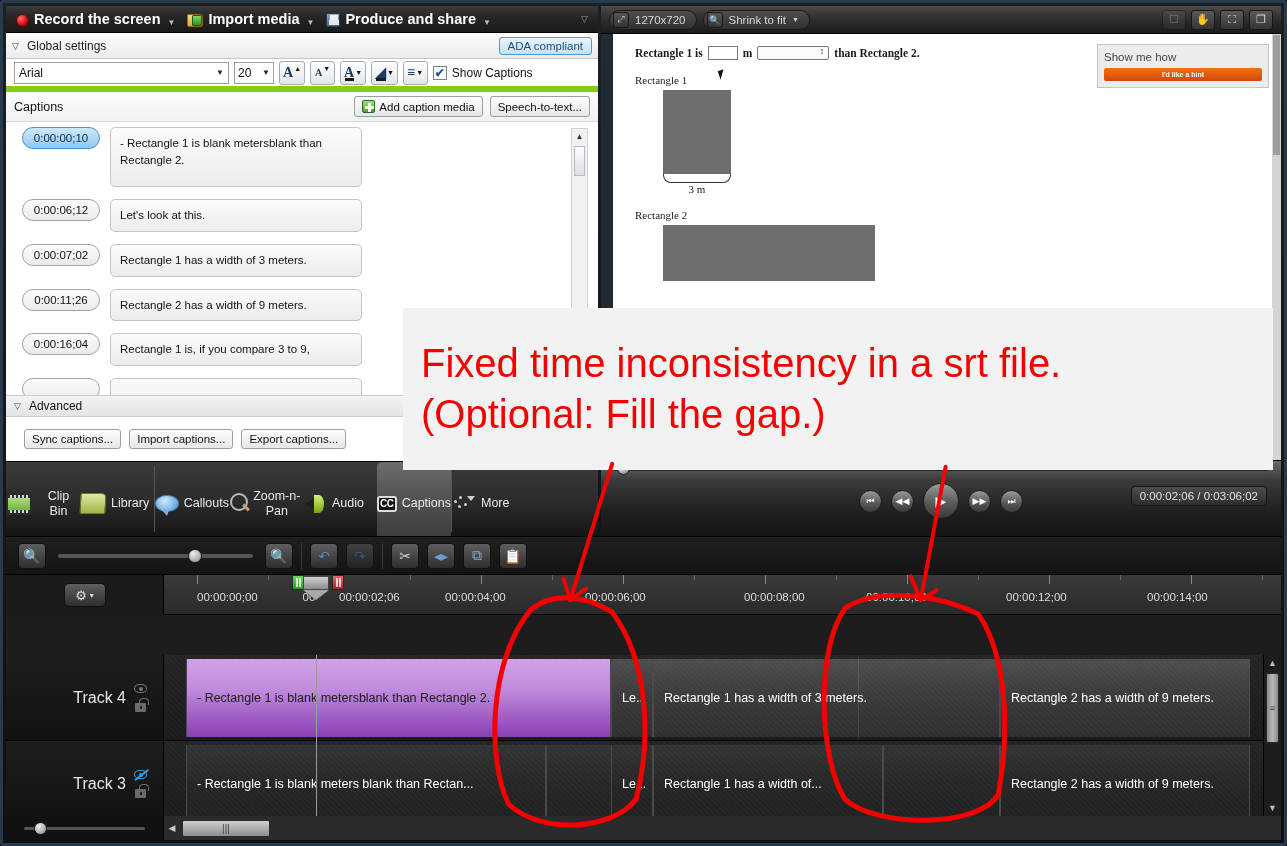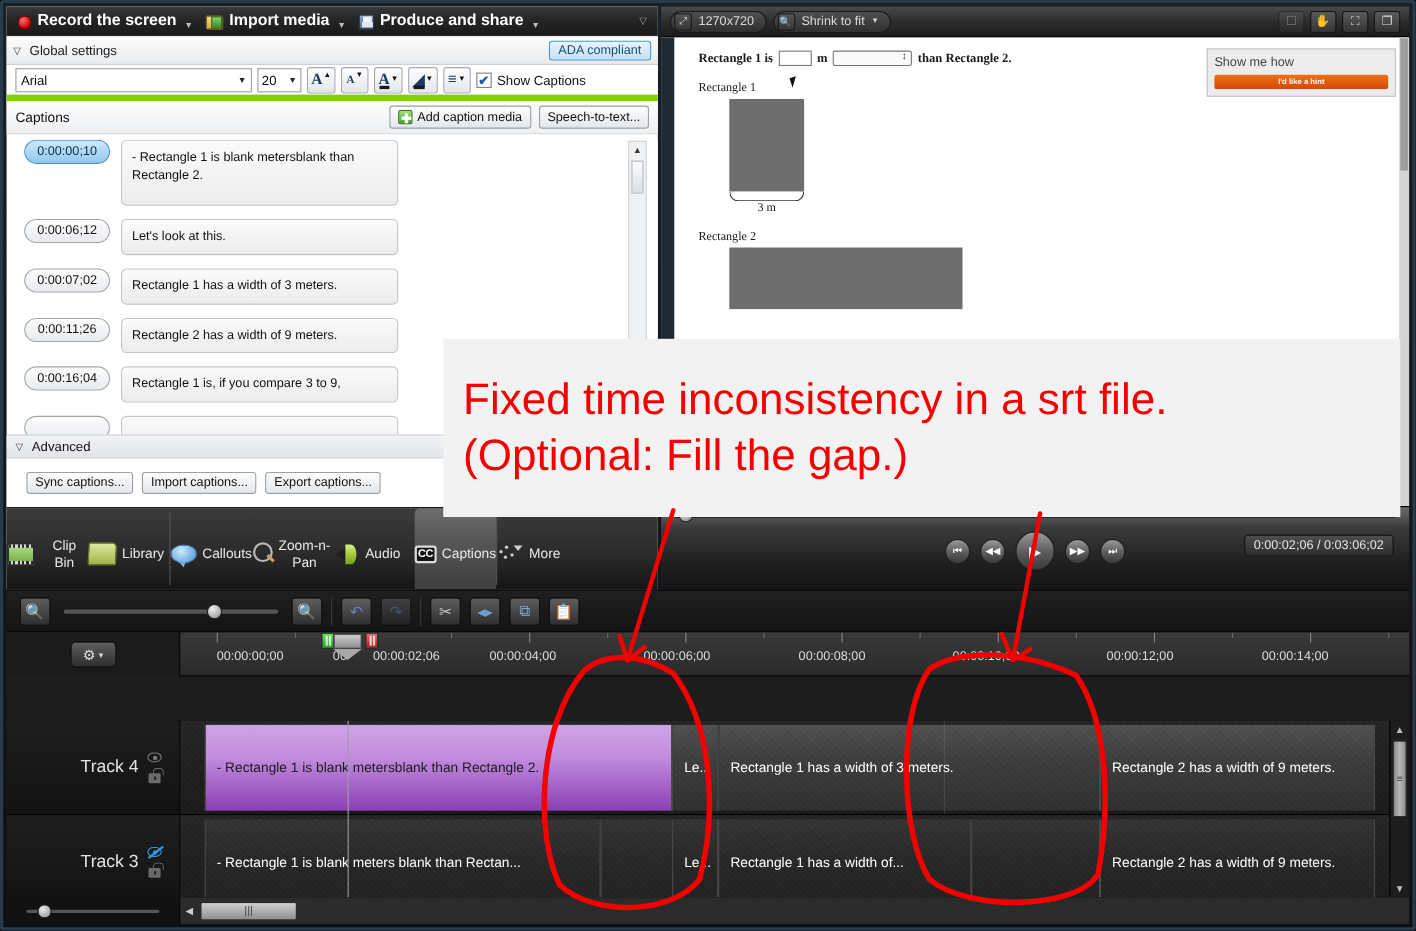--- a/index.html
+++ b/index.html
@@ -881,21 +881,21 @@
         <span class="tick" style="left:885px"></span>
           <span class="tick minor" style="left:956px"></span>
         <span class="tick" style="left:1027px"></span>
           <span class="tick minor" style="left:1098px"></span>
 
         <span class="rlab" style="left:33px; transform:none">00:00:00;00</span>
         <span class="rlab" style="left:145px">00</span>
         <span class="rlab" style="left:175px; transform:none">00:00:02;06</span>
         <span class="rlab" style="left:281px; transform:none">00:00:04;00</span>
         <span class="rlab" style="left:421px; transform:none">00:00:06;00</span>
-        <span class="rlab" style="left:562px; transform:none">00:00:08;00</span>
+        <span class="rlab" style="left:580px; transform:none">00:00:08;00</span>
         <span class="rlab" style="left:702px; transform:none">00:00:10;00</span>
         <span class="rlab" style="left:842px; transform:none">00:00:12;00</span>
         <span class="rlab" style="left:983px; transform:none">00:00:14;00</span>
 
         <div class="marker mk-in" style="left:128px">
             <i></i>
             <i></i>
           </div>
         <div class="marker mk-out" style="left:168px">
             <i></i>

